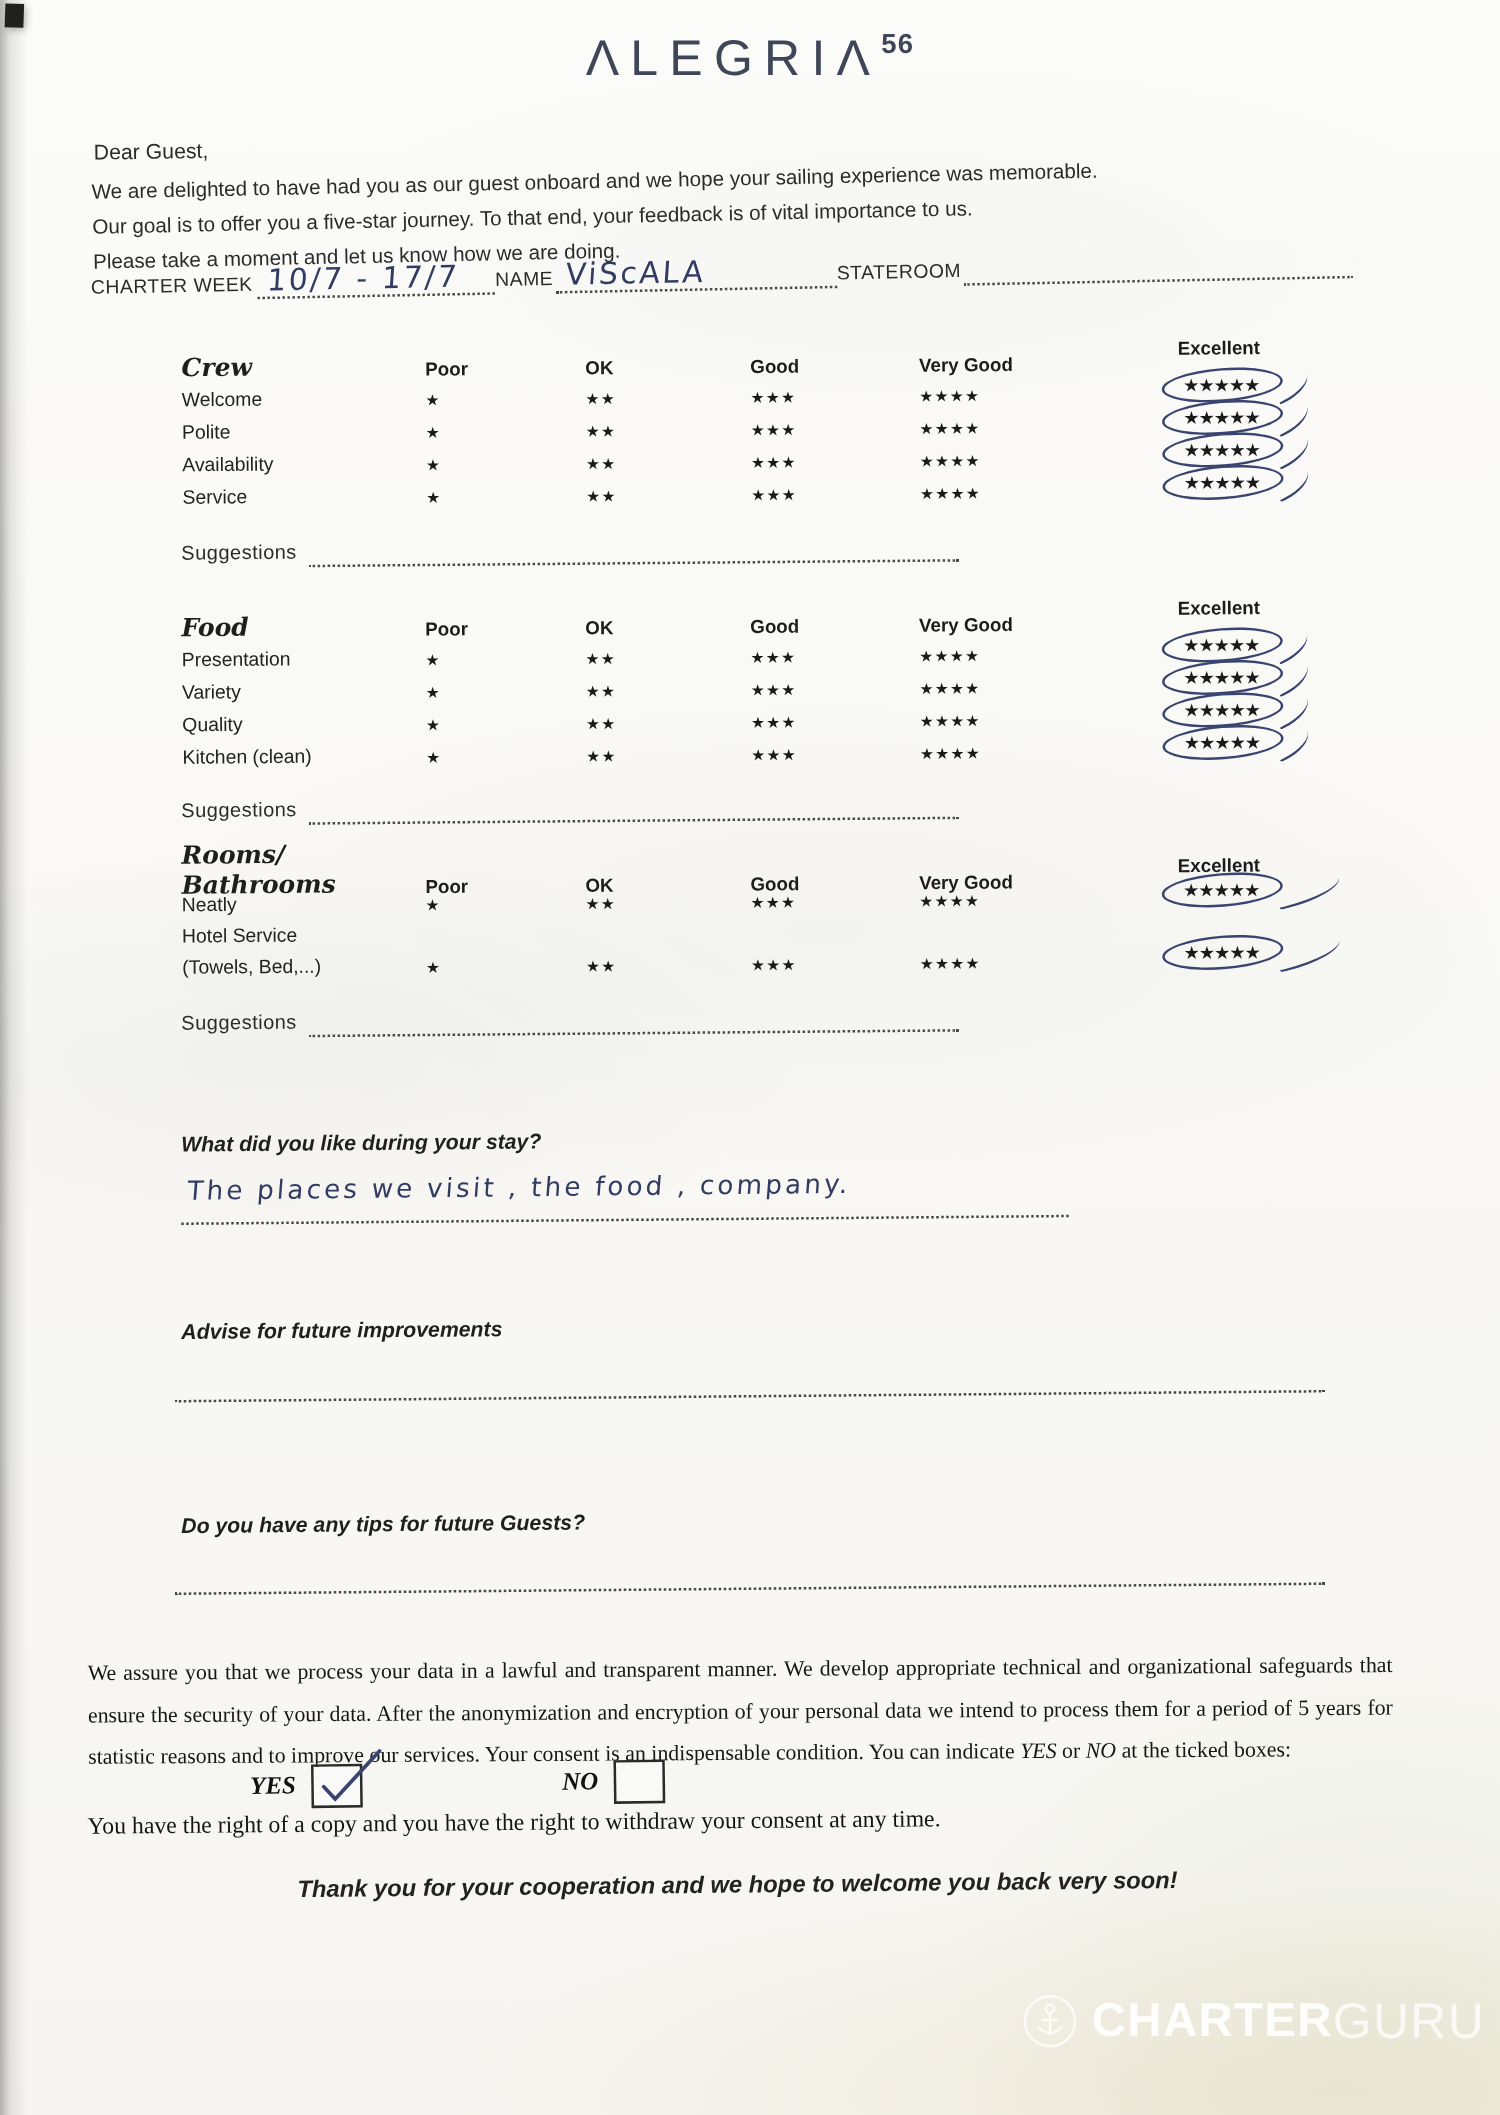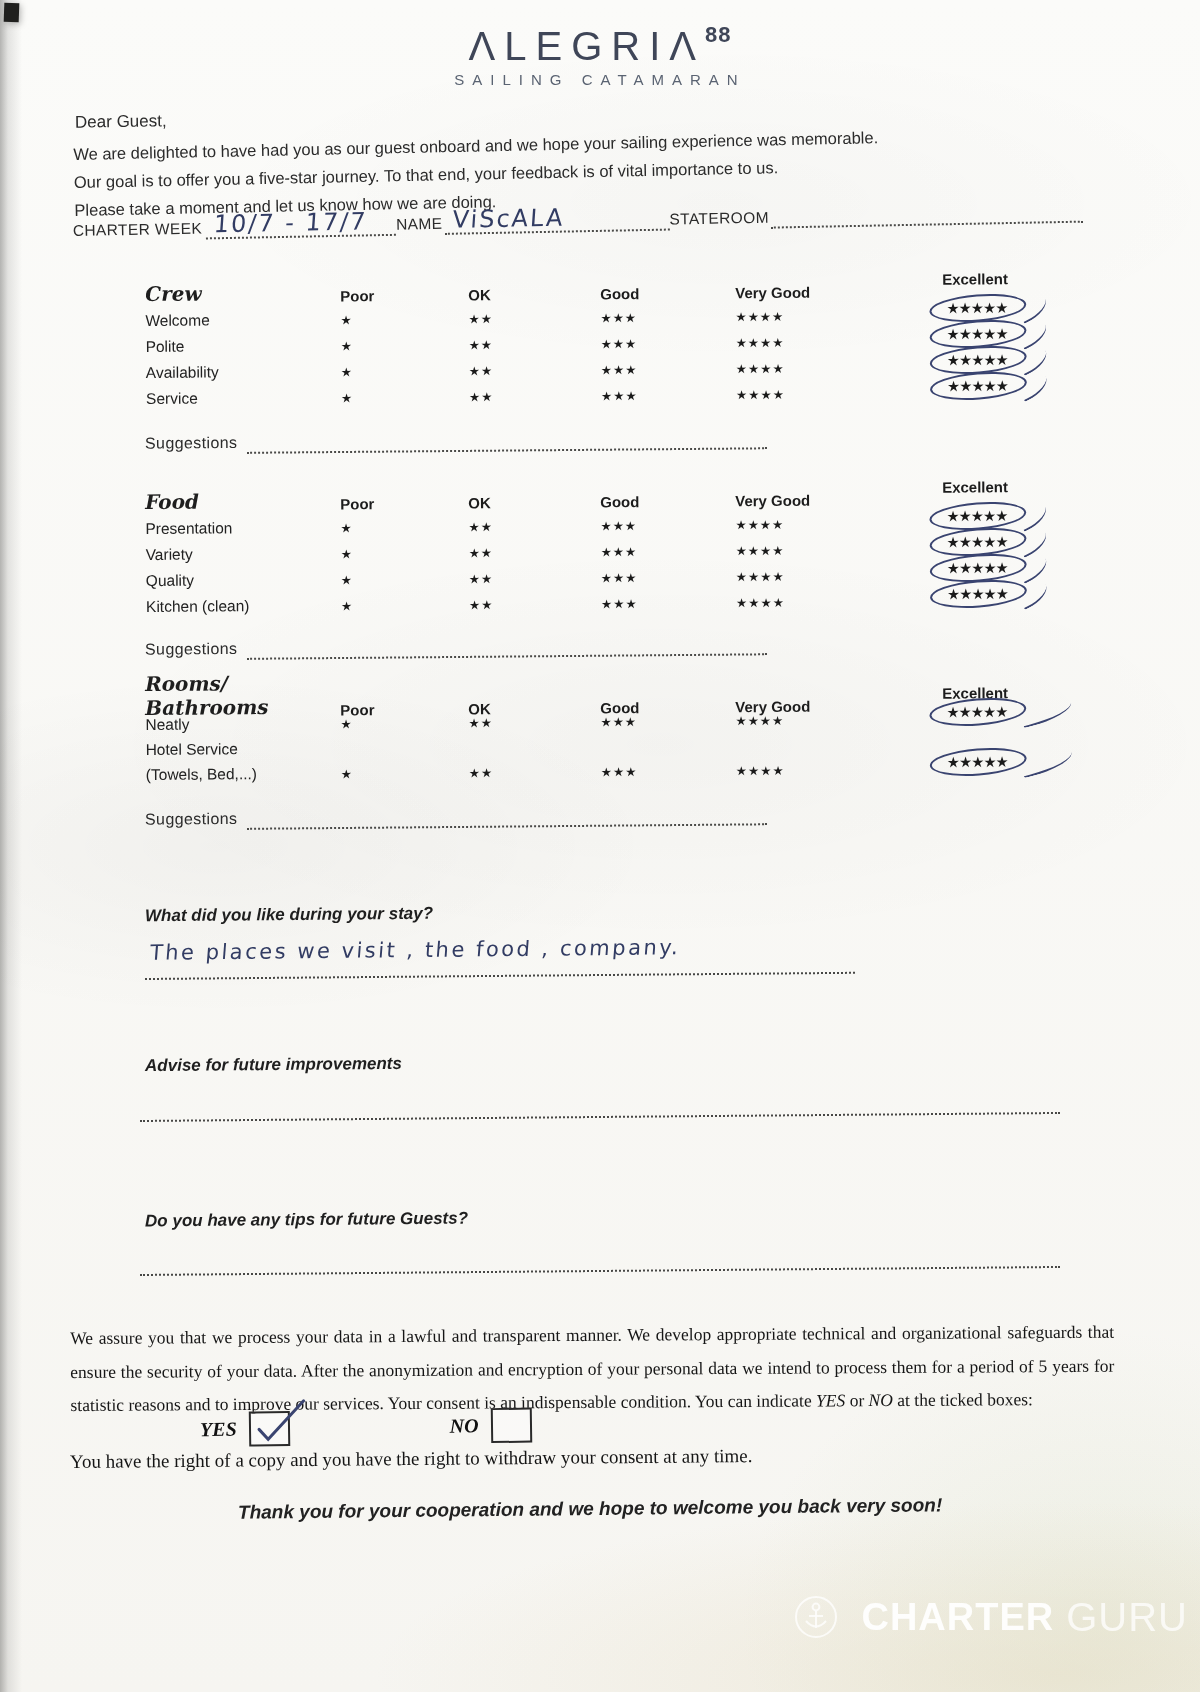--- a/index.html
+++ b/index.html
@@ -63,37 +63,36 @@
   .consent{position:absolute;left:70px;top:1304px;width:1044px;font-family:"Liberation Serif",serif;font-size:17.5px;line-height:33.5px;text-align:justify;color:#161616;transform:rotate(-0.35deg);transform-origin:left top;}
   .consent i{font-style:italic;}
   .consent-boxes{position:absolute;left:200px;top:1408px;width:600px;display:flex;align-items:center;transform:rotate(-0.8deg);}
   .cb-word{font-family:"Liberation Serif",serif;font-style:italic;font-weight:700;font-size:20px;color:#111;}
   .cb{position:relative;width:37px;height:31px;border:2.3px solid #2a2a2a;margin-left:12px;background:rgba(255,255,255,0.4);}
   .cb .check{position:absolute;left:1px;top:-18px;overflow:visible;}
   .no-group{margin-left:160px;display:flex;align-items:center;}
   .rights{position:absolute;left:70px;top:1448px;font-family:"Liberation Serif",serif;font-size:19px;color:#151515;transform:rotate(-0.5deg);}
   .thanks{position:absolute;left:238px;top:1498px;font-size:19px;font-weight:700;font-style:italic;color:#222;transform:rotate(-0.6deg);}
   
-  .watermark{position:absolute;right:12px;top:1594px;display:flex;align-items:center;color:rgba(255,255,255,0.92);gap:12px;}
+  .watermark{position:absolute;right:12px;top:1594px;display:flex;align-items:center;color:rgba(255,255,255,0.92);}
   .wm-bold{font-size:38px;font-weight:700;letter-spacing:1px;margin-left:10px;}
   .wm-light{font-size:40px;font-weight:300;color:rgba(255,255,255,0.75);letter-spacing:1px;}
   .wm-icon{opacity:0.9;}
 </style>
 </head>
 <body>
 
 <div class="paper">
 
   <div class="corner-mark"></div>
 
   <div class="logo">
     <div>
-      <span class="wordmark">ΛLEGRIΛ</span><span class="wordmark-num">88</span>
-    </div>
-    <div class="logo-sub">SAILING CATAMARAN</div>
+      <span class="wordmark">ΛLEGRIΛ</span><span class="wordmark-num">56</span>
+    </div>
   </div>
 
   <div class="dear">Dear Guest,</div>
   <div class="intro">
     <div>We are delighted to have had you as our guest onboard and we hope your sailing experience was memorable.</div>
     <div>Our goal is to offer you a five-star journey. To that end, your feedback is of vital importance to us.</div>
     <div>Please take a moment and let us know how we are doing.</div>
   </div>
 
   <div class="charterline">

